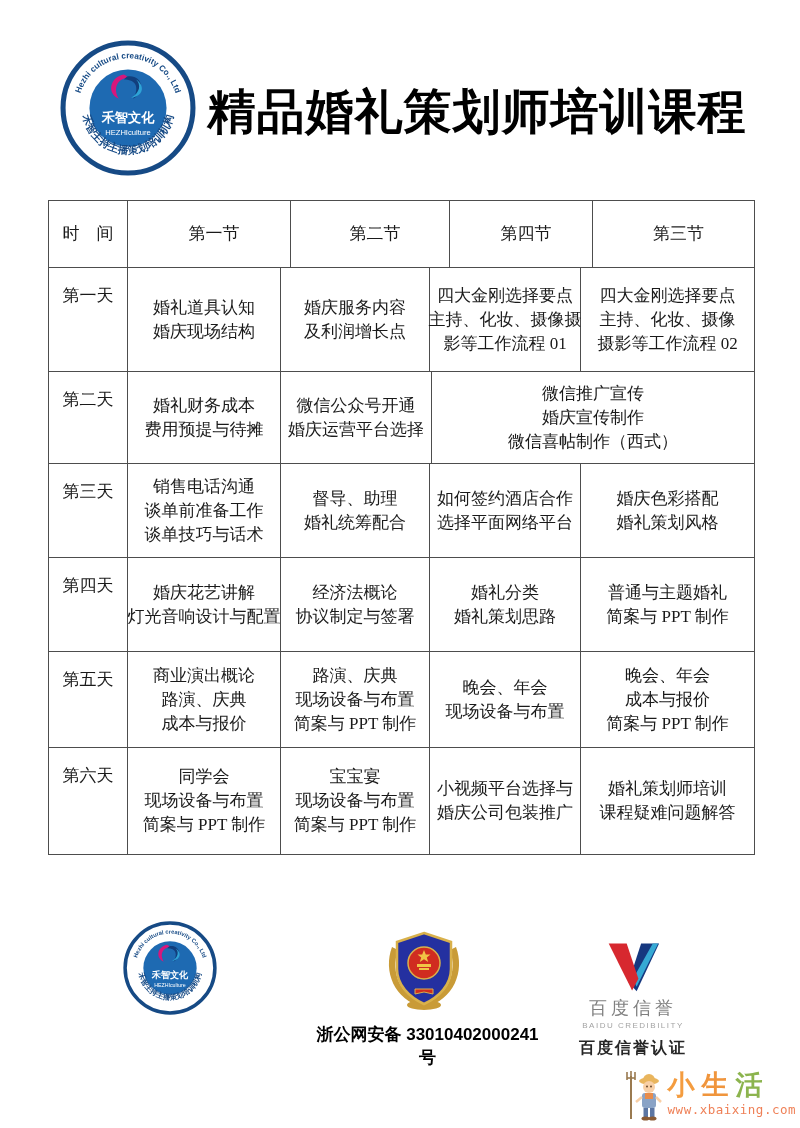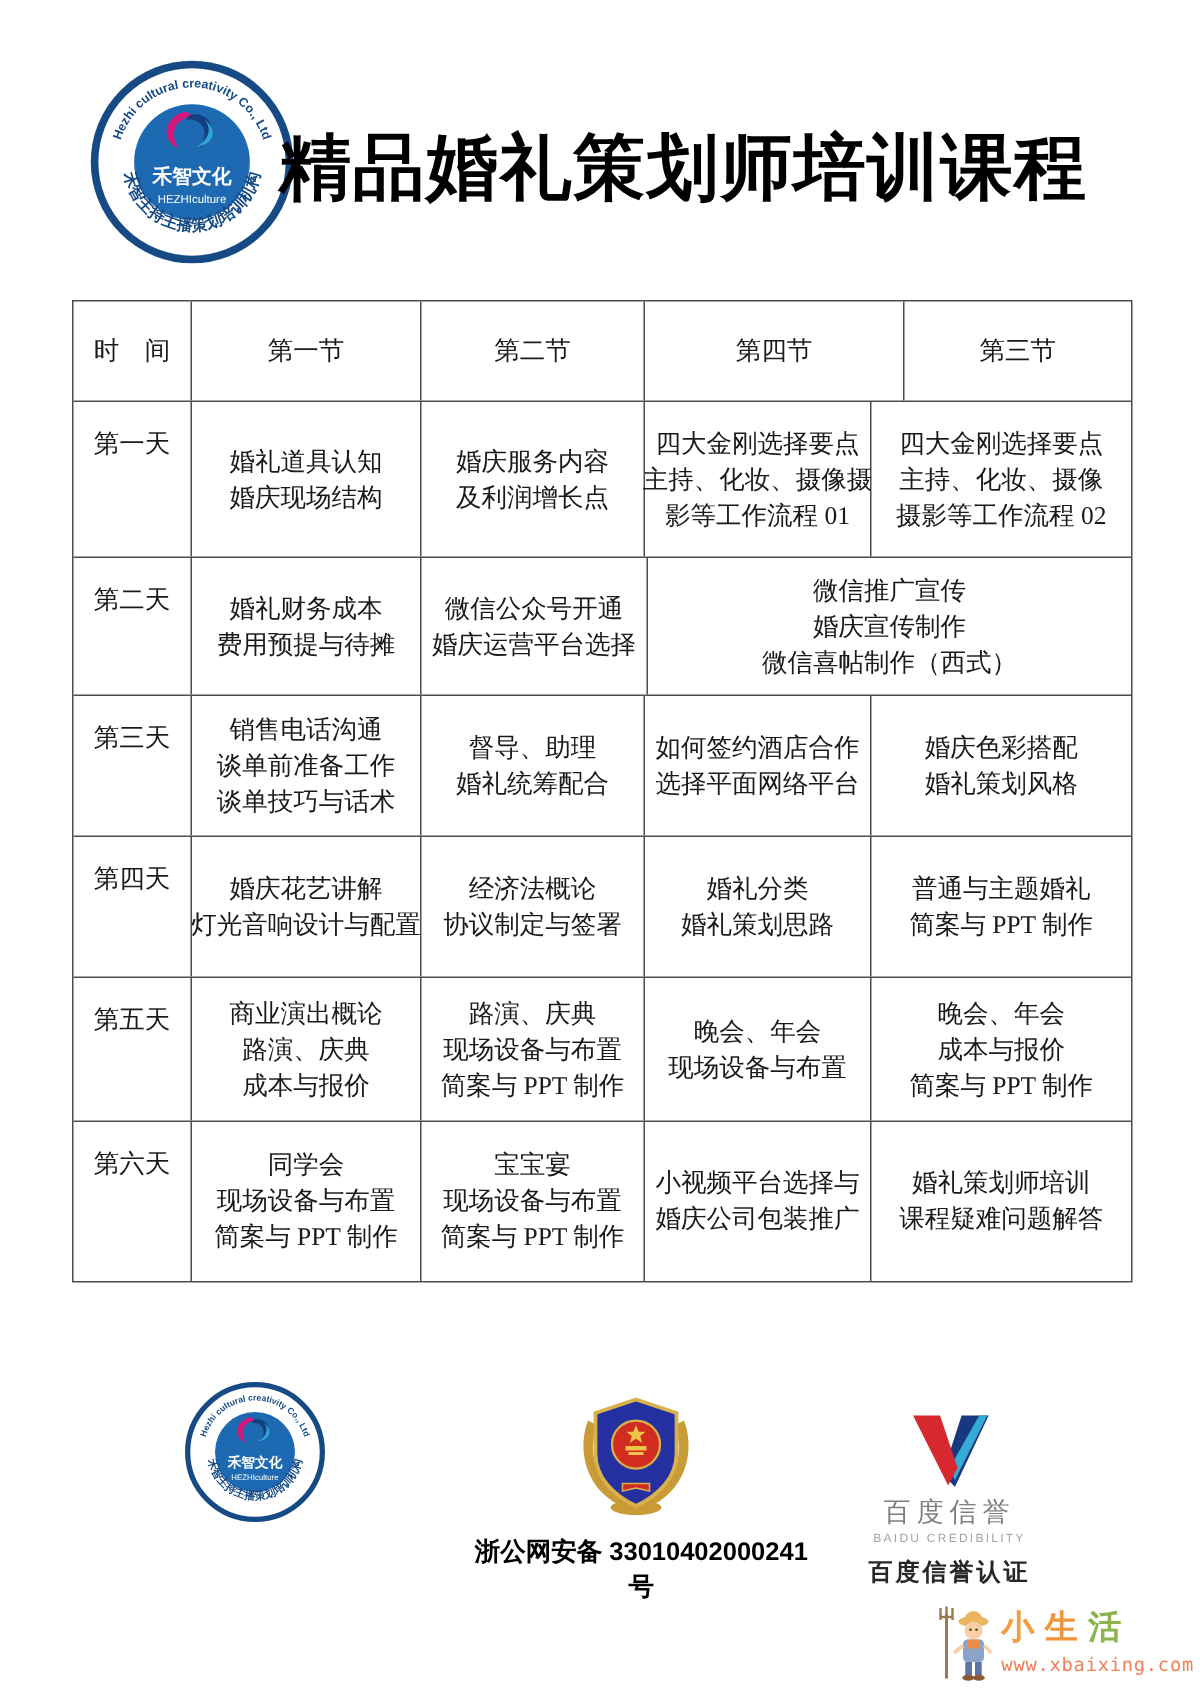--- a/index.html
+++ b/index.html
@@ -1,30 +1,30 @@
 <!DOCTYPE html>
 <html><head>
 <meta charset="utf-8">
 <style>
   html,body{margin:0;padding:0;background:#ffffff;}
   #page{position:relative;width:800px;height:1128px;background:#ffffff;overflow:hidden;
         font-family:"Liberation Serif", serif;color:#1f1f1f;}
 
   
   #header-logo{position:absolute;left:60px;top:40px;width:136px;height:136px;}
-  #page-title{position:absolute;left:186px;right:32px;top:80px;
+  #page-title{position:absolute;left:186px;right:32px;top:80px;text-align:center;
               font-size:48px;font-weight:900;letter-spacing:1px;color:#000;
               font-family:"Liberation Serif", serif;white-space:nowrap;}
 
   
   #course-table{position:absolute;left:48px;top:200px;width:707px;height:655px;
                 border:1px solid #4d4d4d;box-sizing:border-box;display:flex;flex-direction:column;}
   #course-table .tr{display:flex;border-bottom:1px solid #4d4d4d;box-sizing:border-box;flex:0 0 auto;}
   #course-table .tr:last-child{border-bottom:none;}
-  #course-table .tr:nth-child(1){height:67px;}
+  #course-table .tr:nth-child(1){height:67px;gap:10px;}
   #course-table .tr:nth-child(2){height:104px;}
   #course-table .tr:nth-child(3){height:92px;}
   #course-table .tr:nth-child(4){height:94px;}
   #course-table .tr:nth-child(5){height:94px;}
   #course-table .tr:nth-child(6){height:96px;}
   #course-table .tr:nth-child(7){height:106px;}
   #course-table .th,#course-table .td{border-right:1px solid #4d4d4d;box-sizing:border-box;
       display:flex;flex-direction:column;align-items:center;justify-content:center;
       font-size:17px;line-height:24px;text-align:center;color:#1a1a1a;}
   #course-table .th:last-child,#course-table .td:last-child{border-right:none;}
@@ -47,21 +47,21 @@
       font-family:"Liberation Sans", sans-serif;}
   #baidu-v{width:66px;height:54px;display:block;margin:0 auto;}
   #baidu-cn{font-size:18px;color:#7f7f7f;letter-spacing:4px;margin-top:2px;}
   #baidu-en{font-size:8px;color:#a3a3a3;letter-spacing:1.5px;margin-top:1px;}
   #baidu-cert{font-size:16px;font-weight:bold;color:#262626;letter-spacing:2px;margin-top:8px;}
 
   
   #watermark{position:absolute;right:4px;bottom:6px;display:flex;align-items:flex-start;}
   #wm-cartoon{width:42px;height:52px;flex:0 0 auto;}
   #wm-right{margin-left:2px;}
-  #wm-title{font-family:"Liberation Sans", sans-serif;font-weight:bold;font-size:22px;
+  #wm-title{font-family:"Liberation Sans", sans-serif;font-weight:bold;font-size:27px;
             letter-spacing:7px;line-height:30px;white-space:nowrap;}
   #wm-url{font-family:"DejaVu Sans Mono", monospace;font-size:12.5px;color:#ef8057;
           letter-spacing:0.5px;margin-top:2px;white-space:nowrap;}
   .wm-c0{color:#f49c3f;} .wm-c1{color:#f0953c;} .wm-c2{color:#8cb44e;}
 
   svg text{font-family:"Liberation Sans", sans-serif;}
 </style>
 </head>
 <body>
 

